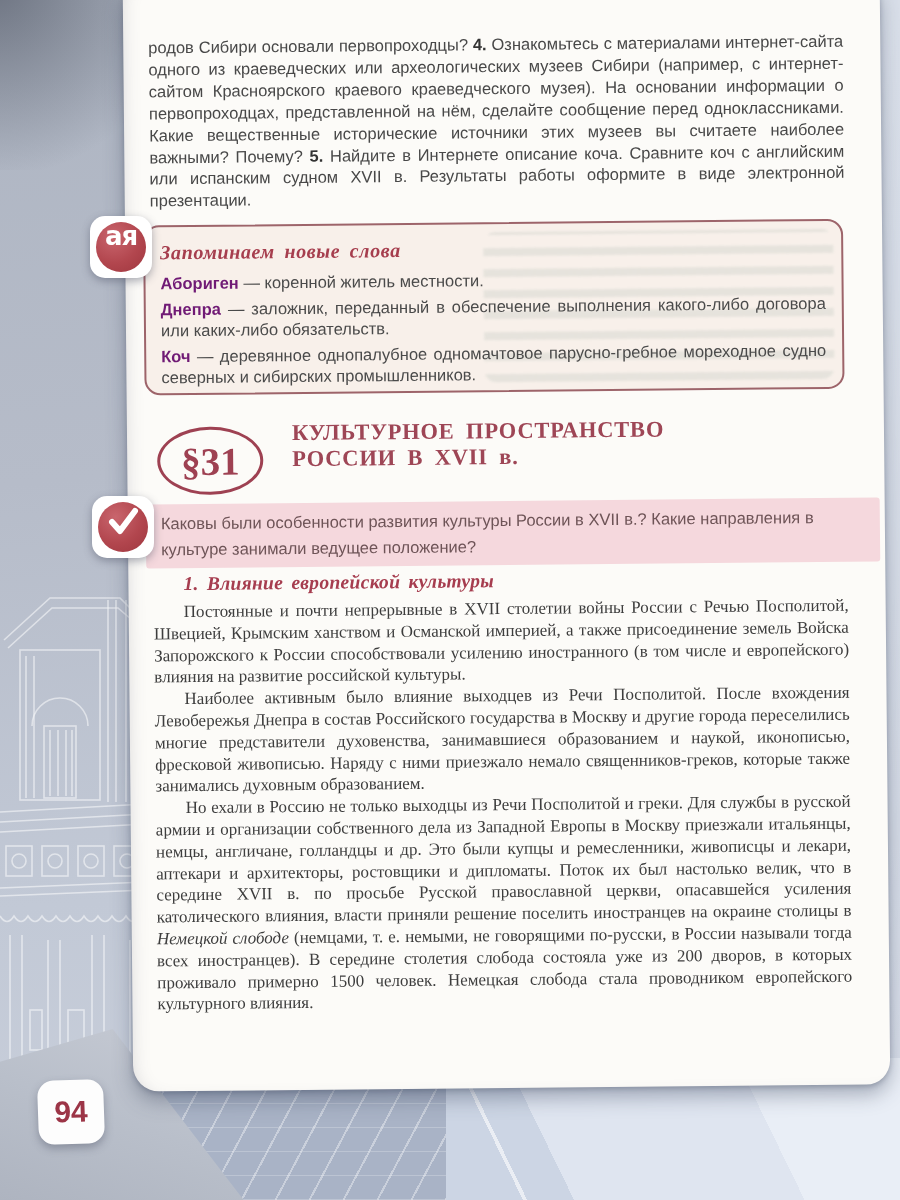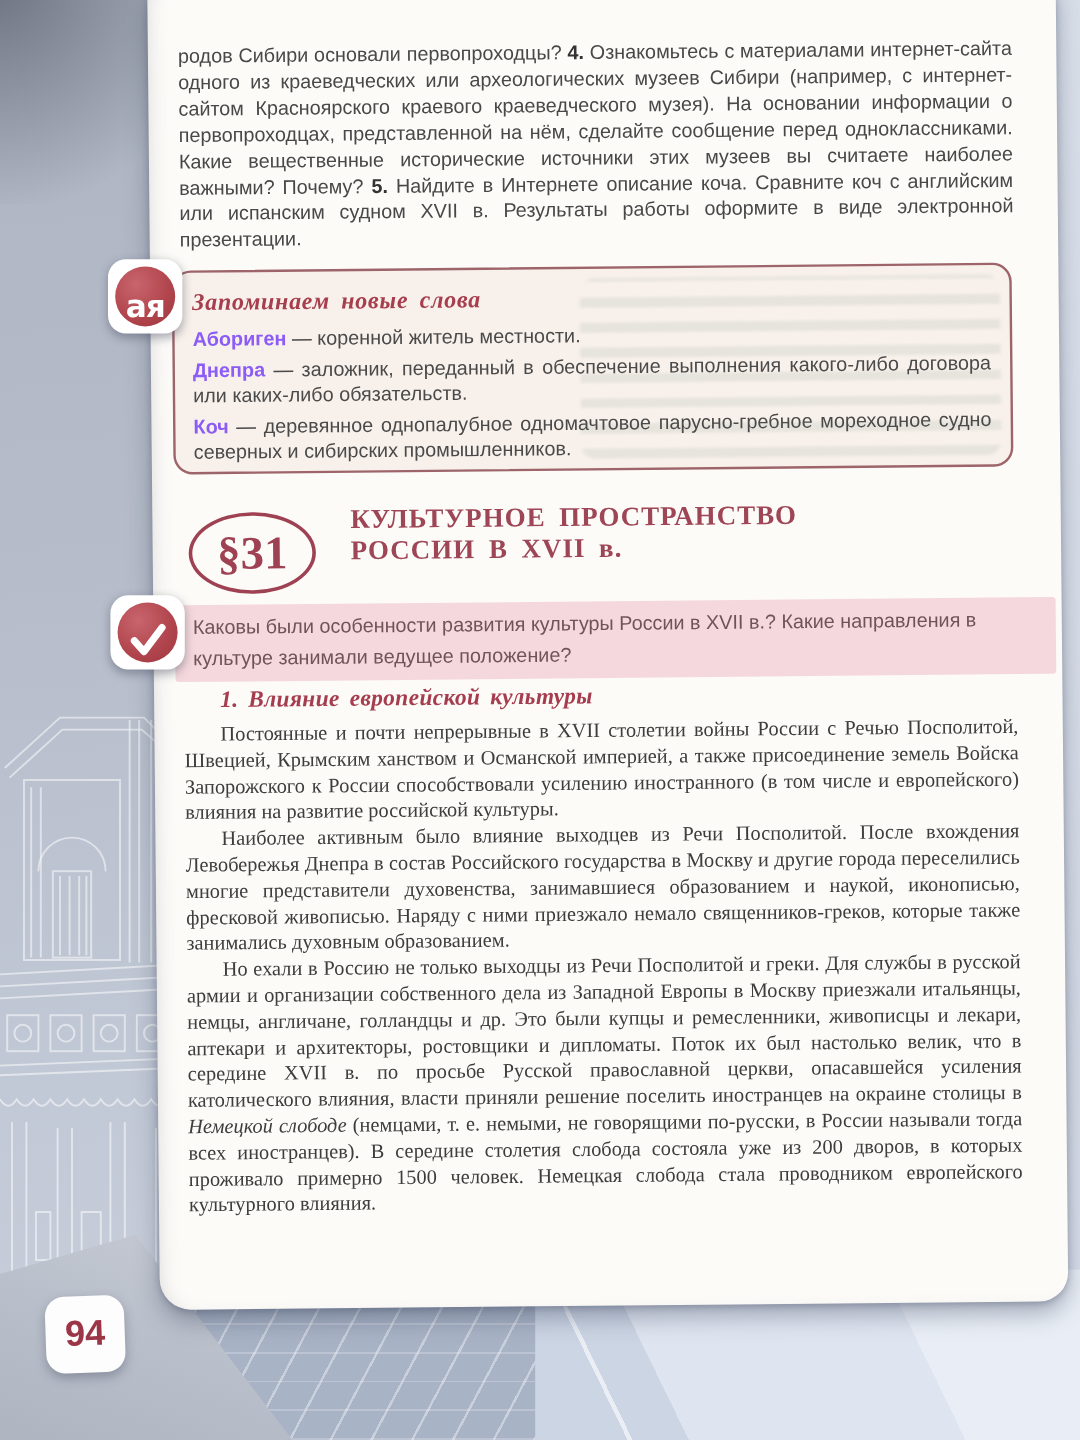--- a/index.html
+++ b/index.html
@@ -65,21 +65,21 @@
   }
   .vocab-title{
     position:relative;margin:0 0 9px 0;
     font-family:"Liberation Serif",serif;font-style:italic;font-weight:bold;
     font-size:20px;color:#a63e4e;letter-spacing:.6px;word-spacing:4px;
   }
   .vocab-entry{
     position:relative;margin:0 0 5px 0;
     font-size:16.5px;line-height:21px;color:#4a4a4a;text-align:justify;
   }
-  .vocab-entry b{color:#8b5cf6;}
+  .vocab-entry b{color:#701a75;}
   
   .para-badge{
     position:absolute;left:30px;top:436px;width:106px;height:68px;box-sizing:border-box;
     border:3.5px solid #9e4152;border-radius:50%;
     display:flex;align-items:center;justify-content:center;
   }
   .para-badge span{
     font-family:"Liberation Serif",serif;font-weight:bold;font-size:39px;color:#9e4152;
   }
   .chapter-title{
@@ -111,21 +111,21 @@
   .sq-icon{
     position:absolute;z-index:4;width:62px;height:62px;background:#fff;border-radius:15px;
     box-shadow:0 3px 8px rgba(70,75,95,.45);
     display:flex;align-items:center;justify-content:center;
   }
   .aya-icon{left:90px;top:216px;}
   .check-icon{left:92px;top:496px;}
   .red-circle{
     width:50px;height:50px;border-radius:50%;
     background:radial-gradient(circle at 35% 30%,#c9656d 0%,#b2464e 55%,#9e363e 100%);
-    display:flex;align-items:flex-end;justify-content:center;
+    display:flex;align-items:flex-start;justify-content:center;
   }
   .aya-letters{
     font-family:"DejaVu Sans",sans-serif;font-weight:bold;font-size:26px;color:#fff;
     letter-spacing:-1px;transform:translateY(-1px);
   }
   .page-badge{
     position:absolute;left:38px;top:1080px;z-index:4;width:66px;height:64px;
     background:#fdfdfd;border-radius:16px;transform:rotate(-2deg);
     box-shadow:0 4px 9px rgba(70,75,95,.4);
     display:flex;align-items:center;justify-content:center;

